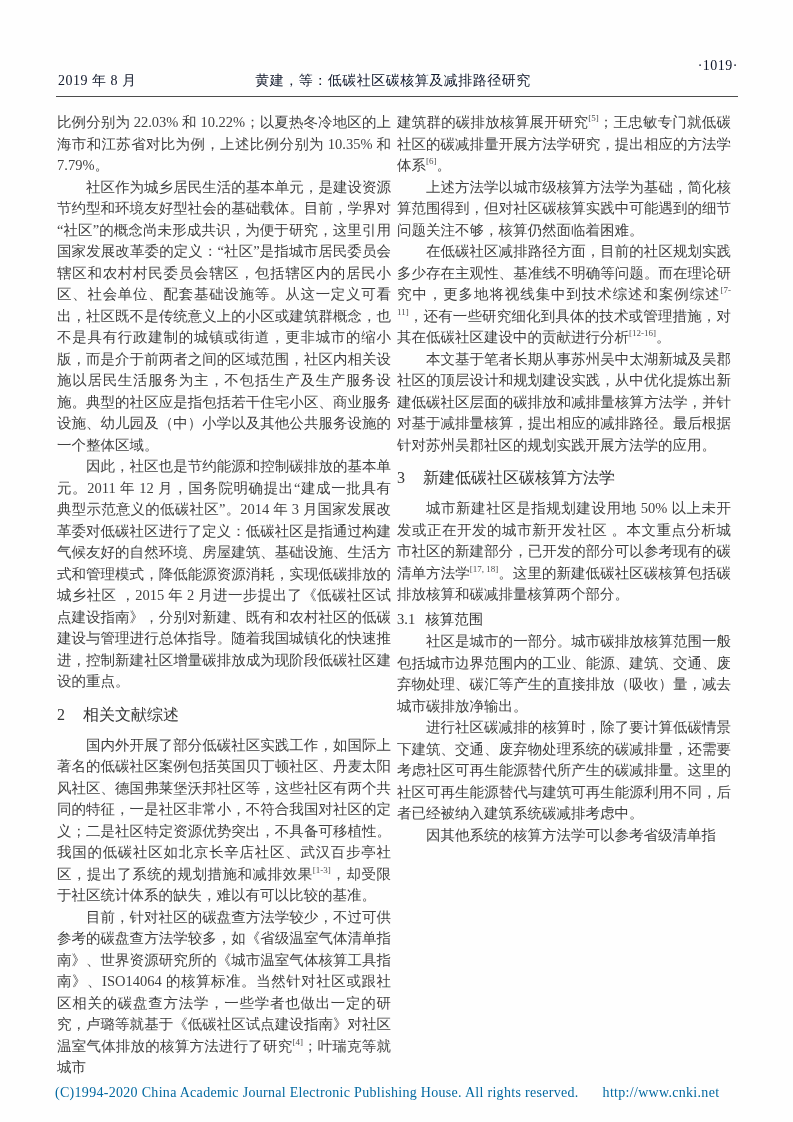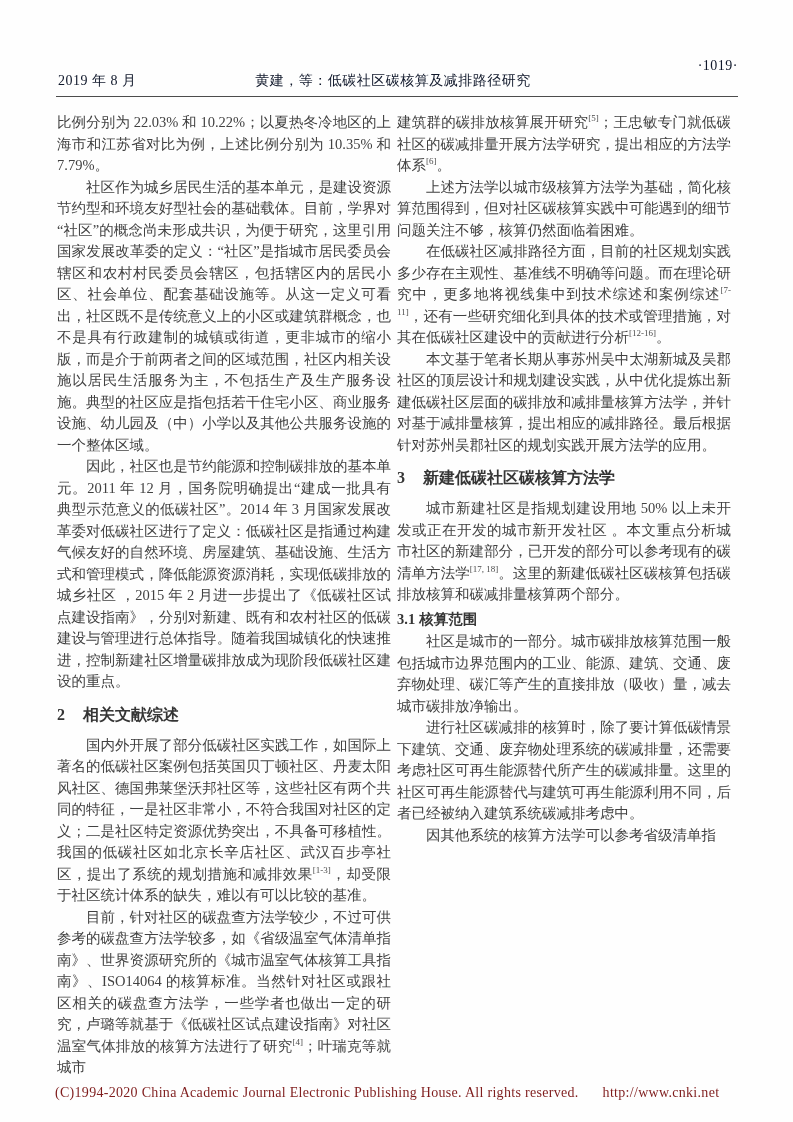--- a/index.html
+++ b/index.html
@@ -25,32 +25,32 @@
     width: 334px;
     font-size: 14.5px;
     line-height: 21.5px;
     text-align: justify;
     text-justify: inter-ideograph;
     color: #414141;
   }
   .col p.para { margin: 0; }
   .col p.indent { text-indent: 2em; }
   sup.cite { font-size: 9px; line-height: 0; letter-spacing: 0; color: #4a4a4a; }
-  .heading { font-weight: bold; color: #353535; text-indent: 0; }
+  .heading { font-weight: normal; color: #353535; text-indent: 0; }
   .heading.level-1 { font-size: 16px; margin: 11px 0 9px 0; line-height: 22px; }
   .heading.level-1 .h-num { margin-right: 18px; }
   .heading.level-2 { font-size: 14.5px; margin: 3px 0 1px 0; line-height: 21.5px; }
-  .heading.level-2 .h-num { margin-right: 4px; }
+  .heading.level-2 .h-num { margin-right: 10px; }
   
   .footer {
     position: absolute;
     left: 55px;
     bottom: 21px;
     font-size: 14px;
-    color: #7f1d1d;
+    color: #0369a1;
     letter-spacing: 0.3px;
     white-space: nowrap;
   }
   .f-url { margin-left: 24px; }
 </style>
 </head>
 <body>
 
 <div class="page">
 

